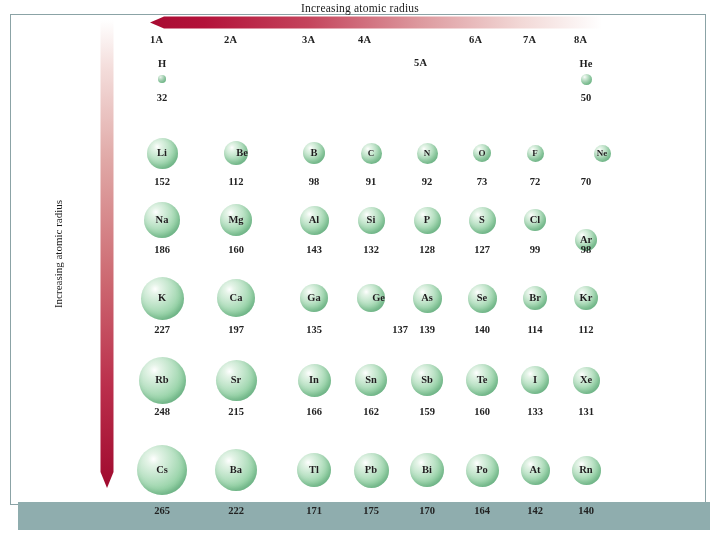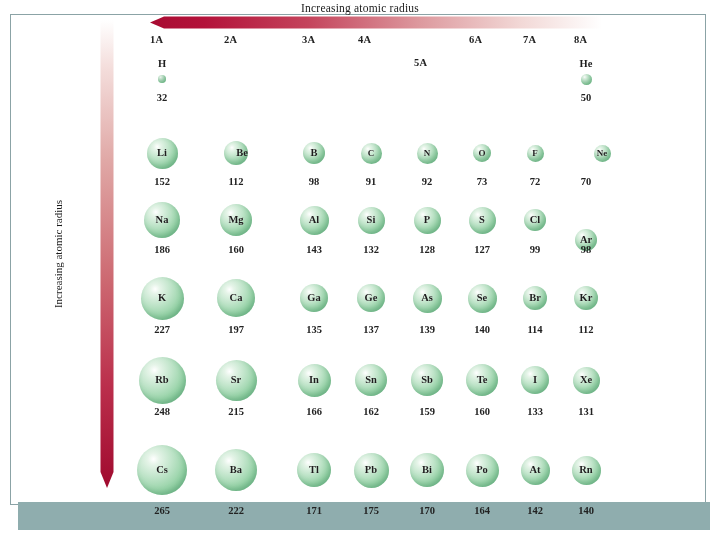--- a/index.html
+++ b/index.html
@@ -369,25 +369,25 @@
       <div class="cell" style="left: 314px; top: 0px;">
         <div class="sphere-wrap" style="top: 284px; height: 28px;">
           <div class="sphere" style="width: 28px; height: 28px;">
             <span class="sym-in">Ga</span>
           </div>
         </div>
         <div class="radius-val" style="top: 324px;">135</div>
       </div>
       <div class="cell" style="left: 371px; top: 0px;">
         <div class="sphere-wrap" style="top: 284px; height: 28px;">
-          <div class="sphere" style="width: 28px; height: 28px;">
+          <div class="sphere" style="width: 28px; height: 28px; justify-content: flex-end;">
             <span class="sym-in">Ge</span>
           </div>
         </div>
-        <div class="radius-val" style="top: 324px;">137</div>
+        <div class="radius-val" style="top: 324px; text-align: right;">137</div>
       </div>
       <div class="cell" style="left: 427px; top: 0px;">
         <div class="sphere-wrap" style="top: 283.5px; height: 29px;">
           <div class="sphere" style="width: 29px; height: 29px;">
             <span class="sym-in">As</span>
           </div>
         </div>
         <div class="radius-val" style="top: 324px;">139</div>
       </div>
       <div class="cell" style="left: 482px; top: 0px;">

